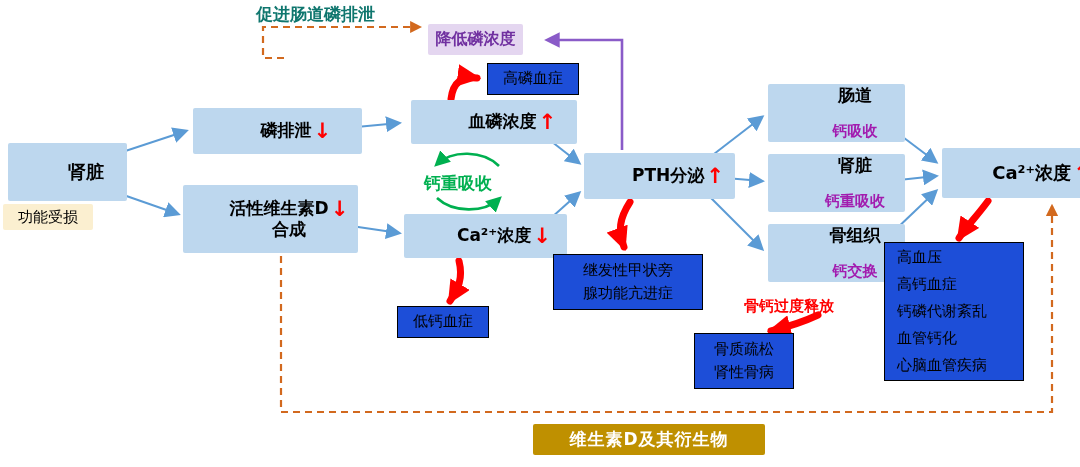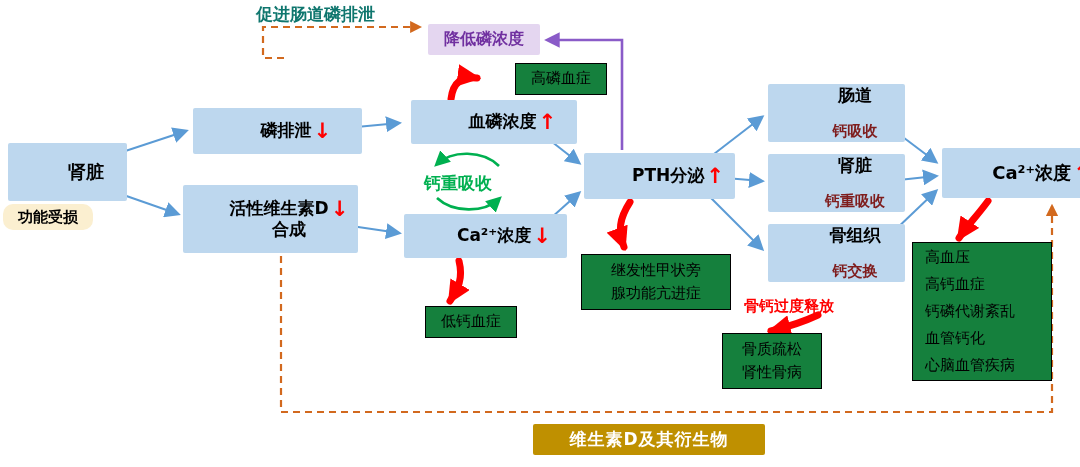--- a/index.html
+++ b/index.html
@@ -6,41 +6,41 @@
   #stage{
     position:relative;width:1080px;height:467px;background:#fff;overflow:hidden;
     font-family:"DejaVu Sans","Liberation Sans",sans-serif;color:#000;
   }
   .box-blue{
     position:absolute;background:#BDD7EE;border-radius:2px;
     display:flex;align-items:center;justify-content:center;
     font-weight:bold;font-size:17px;text-align:center;line-height:1.25;padding-left:37px;
   }
   .box-white{
-    position:absolute;background:#15803d;border:1.6px solid #000;
+    position:absolute;background:#1d4ed8;border:1.6px solid #000;
     display:flex;align-items:center;justify-content:center;
-    font-size:15px;text-align:center;white-space:pre-line;line-height:1.55;margin-left:28px;
+    font-size:15px;text-align:center;white-space:pre-line;line-height:1.55;
   }
   .box-gold{
     position:absolute;background:#BF9000;color:#fff;font-weight:bold;
     display:flex;align-items:center;justify-content:center;
     font-size:16px;border-radius:2px;letter-spacing:1px;
   }
   .box-purple{
     position:absolute;background:#E4D6F0;color:#7030A0;font-weight:bold;
     display:flex;align-items:center;justify-content:center;font-size:16px;border-radius:2px;
   }
   .box-cream{
     position:absolute;background:#FBEFD0;display:flex;align-items:center;justify-content:center;
-    font-weight:bold;font-size:15px;border-radius:10px;
+    font-weight:normal;font-size:15px;border-radius:2px;
   }
   .red-arrow-glyph{color:#FF0000;font-weight:bold;font-size:1.25em;margin-left:2px;line-height:1;}
   .col{display:flex;flex-direction:column;align-items:center;justify-content:center;}
   .row{display:flex;flex-direction:row;align-items:center;justify-content:center;}
-  .sub-red{color:#7f1d1d;font-weight:bold;margin-top:16px;}
+  .sub-red{color:#a21caf;font-weight:bold;margin-top:16px;}
   .note-black{position:absolute;font-weight:bold;font-size:17px;color:#0f766e;}
   .note-red{position:absolute;font-weight:bold;font-size:15px;color:#FF0000;}
   .note-green{position:absolute;font-weight:bold;font-size:17px;color:#00B050;}
   .left-list{justify-content:flex-start;text-align:left;padding-left:12px;line-height:1.8;}
   svg{position:absolute;left:0;top:0;pointer-events:none;}
 </style>
 </head>
 <body>
 
 <div id="stage">
@@ -94,21 +94,21 @@
 
     <path d="M622,150 L622,40 L548,40" stroke="#8A5BC8" stroke-width="2.6" fill="none" marker-end="url(#mp)"></path>
 
     <g stroke="#D2691E" stroke-width="2.2" fill="none" stroke-dasharray="7,5">
       <path d="M284,58 L263,58 L263,27 L420,27" marker-end="url(#mo)"></path>
       <path d="M281,256 L281,412 L1052,412 L1052,206" marker-end="url(#mo)"></path>
     </g>
   </svg>
 
   <div class="note-black" style="left:256px;top:3px;">促进肠道磷排泄</div>
-  <div class="box-purple" style="left:428px;top:24px;width:112px;height:31px;">降低磷浓度</div>
+  <div class="box-purple" style="left:428px;top:24px;width:95px;height:31px;">降低磷浓度</div>
 
   <div class="box-blue" style="left:8px;top:143px;width:82px;height:58px;font-size:18px;">肾脏</div>
   <div class="box-cream" style="left:3px;top:204px;width:90px;height:26px;">功能受损</div>
 
   <div class="box-blue row" style="left:193px;top:108px;width:132px;height:46px;">
     <span>磷排泄</span>
       <span class="red-arrow-glyph">↓</span>
   </div>
 
   <div class="box-blue col" style="left:183px;top:185px;width:138px;height:68px;">

